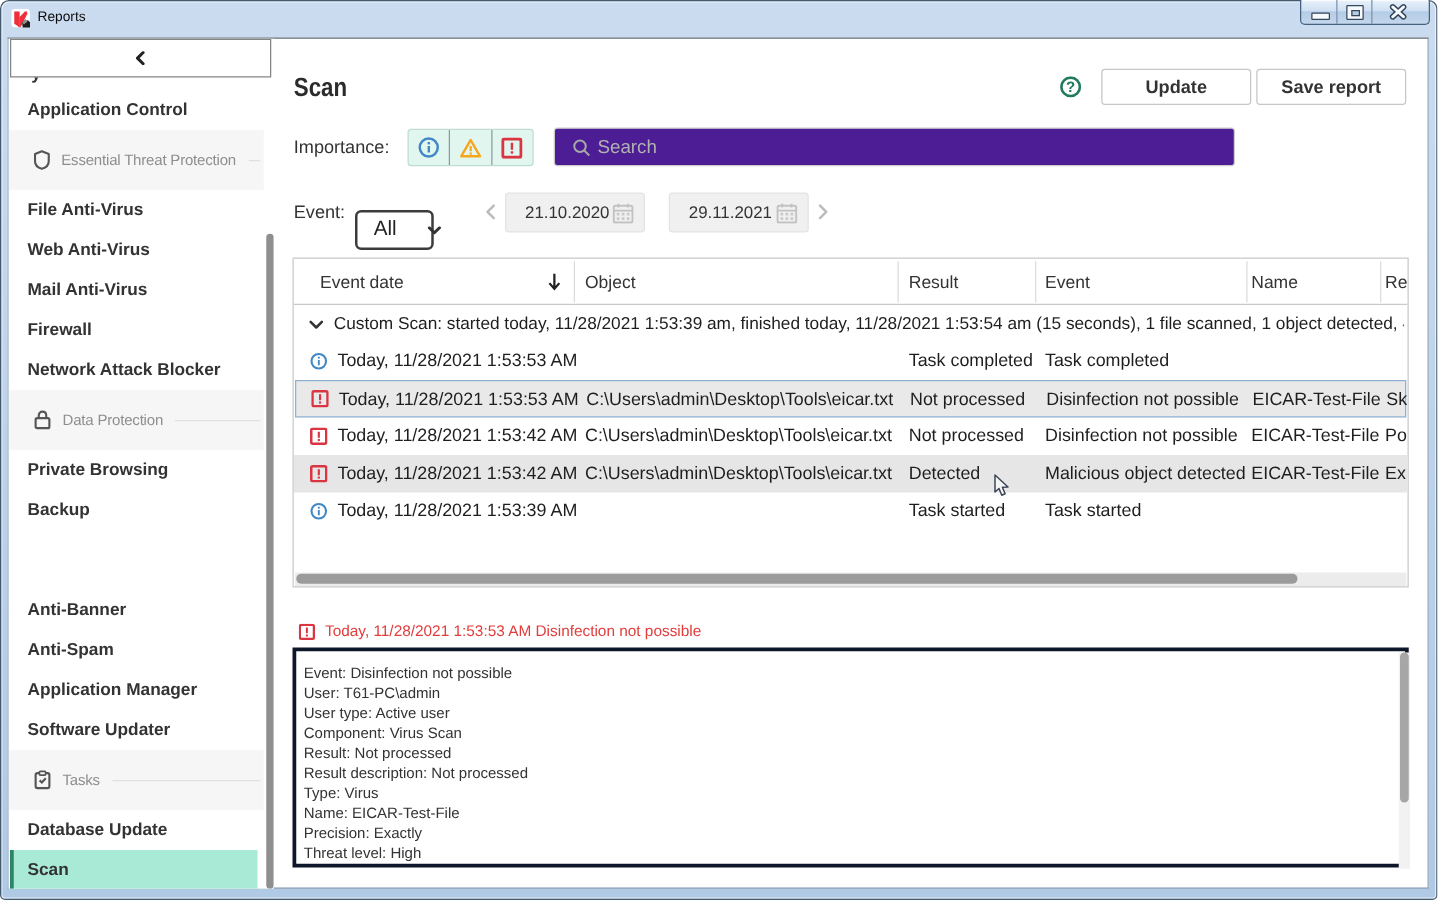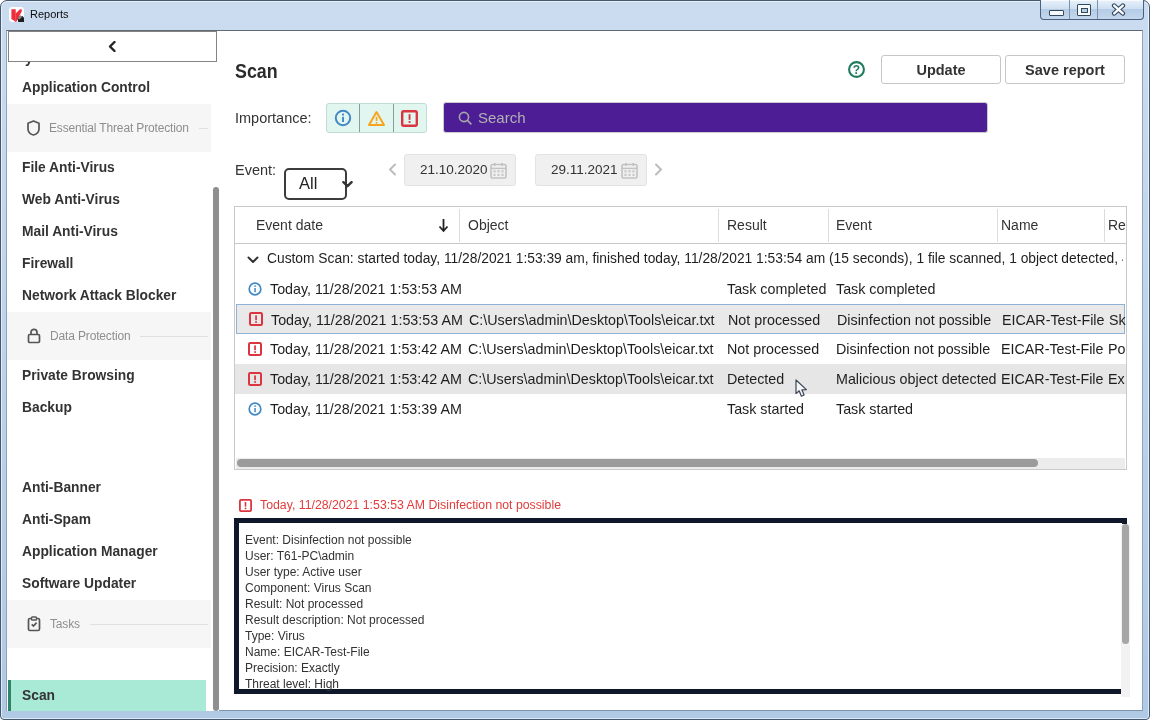--- a/index.html
+++ b/index.html
@@ -58,21 +58,21 @@
   .th{position:absolute;top:0;height:37px;font-size:14px;color:#333;line-height:37px;white-space:nowrap;}
   .thdiv{position:absolute;top:2px;height:33px;width:1px;background:#dcdcdc;}
   .thbot{position:absolute;left:0;top:36px;width:891px;height:1px;background:#c9c9c9;}
   .row{position:absolute;left:0;width:891px;height:30px;}
   .cell{position:absolute;top:0;height:30px;line-height:30px;font-size:14.3px;color:#1e1e1e;white-space:nowrap;}
   .selrow{background:#e9e9e9;border:1px solid #8fb2d4;box-sizing:border-box;}
   .hovrow{background:#e6e6e6;}
   .hsc-thumb{position:absolute;left:2px;top:252px;width:801px;height:8px;background:#9b9b9b;border-radius:4px;}
   
   .redline{position:absolute;left:260px;top:498px;font-size:12.3px;color:#e23c3c;}
-  .dbox{position:absolute;left:234px;top:518px;width:893px;height:176px;border:5px solid #0f172a;box-sizing:border-box;background:#fff;}
+  .dbox{position:absolute;left:234px;top:518px;width:893px;height:176px;border:3px solid #0f172a;box-sizing:border-box;background:#fff;}
   .dtext{position:absolute;left:6px;top:9px;font-size:12px;color:#333;line-height:16px;white-space:pre;}
   .vsc-track{position:absolute;left:882px;top:1px;width:9px;height:173px;background:#f2f2f2;}
   .vsc-thumb{position:absolute;left:883px;top:1px;width:7px;height:120px;background:#a6a6a6;border-radius:3.5px;}
 </style>
 </head>
 <body>
 <div class="win"></div>
 <div class="content"></div>
 
 <svg class="abs" style="left:9px;top:7px" width="15" height="15" viewBox="0 0 15 15">
@@ -150,20 +150,21 @@
   <div class="sect" style="top:569px">
     <svg width="14" height="16" viewBox="0 0 14 16">
         <rect x="1.5" y="2.5" width="11" height="12" rx="1.5" fill="none" stroke="#555" stroke-width="1.7"></rect>
         <rect x="4.5" y="1" width="5" height="3" rx="0.8" fill="#f6f6f6" stroke="#555" stroke-width="1.4"></rect>
         <path d="M4.7 8.3 L6.5 10 L9.6 6.6" fill="none" stroke="#555" stroke-width="1.7"></path>
       </svg>
     <span class="lbl">Tasks</span>
       <span class="rule"></span>
   </div>
 
+  <div class="sitem" style="top:617px">Database Update</div>
   <div class="selteal">Scan</div>
   <div class="sscroll"></div>
 </div>
 
 <div class="h1">Scan</div>
 <svg class="abs" style="left:848px;top:61px" width="17" height="17" viewBox="0 0 17 17">
   <circle cx="8.5" cy="8.5" r="7.4" fill="none" stroke="#1f7a5e" stroke-width="2.1"></circle>
   <text x="8.5" y="12.8" text-anchor="middle" font-size="12" font-weight="bold" fill="#1f7a5e" font-family="Liberation Sans">?</text>
 </svg>
 <div class="btn" style="left:881px;top:55px">Update</div>

